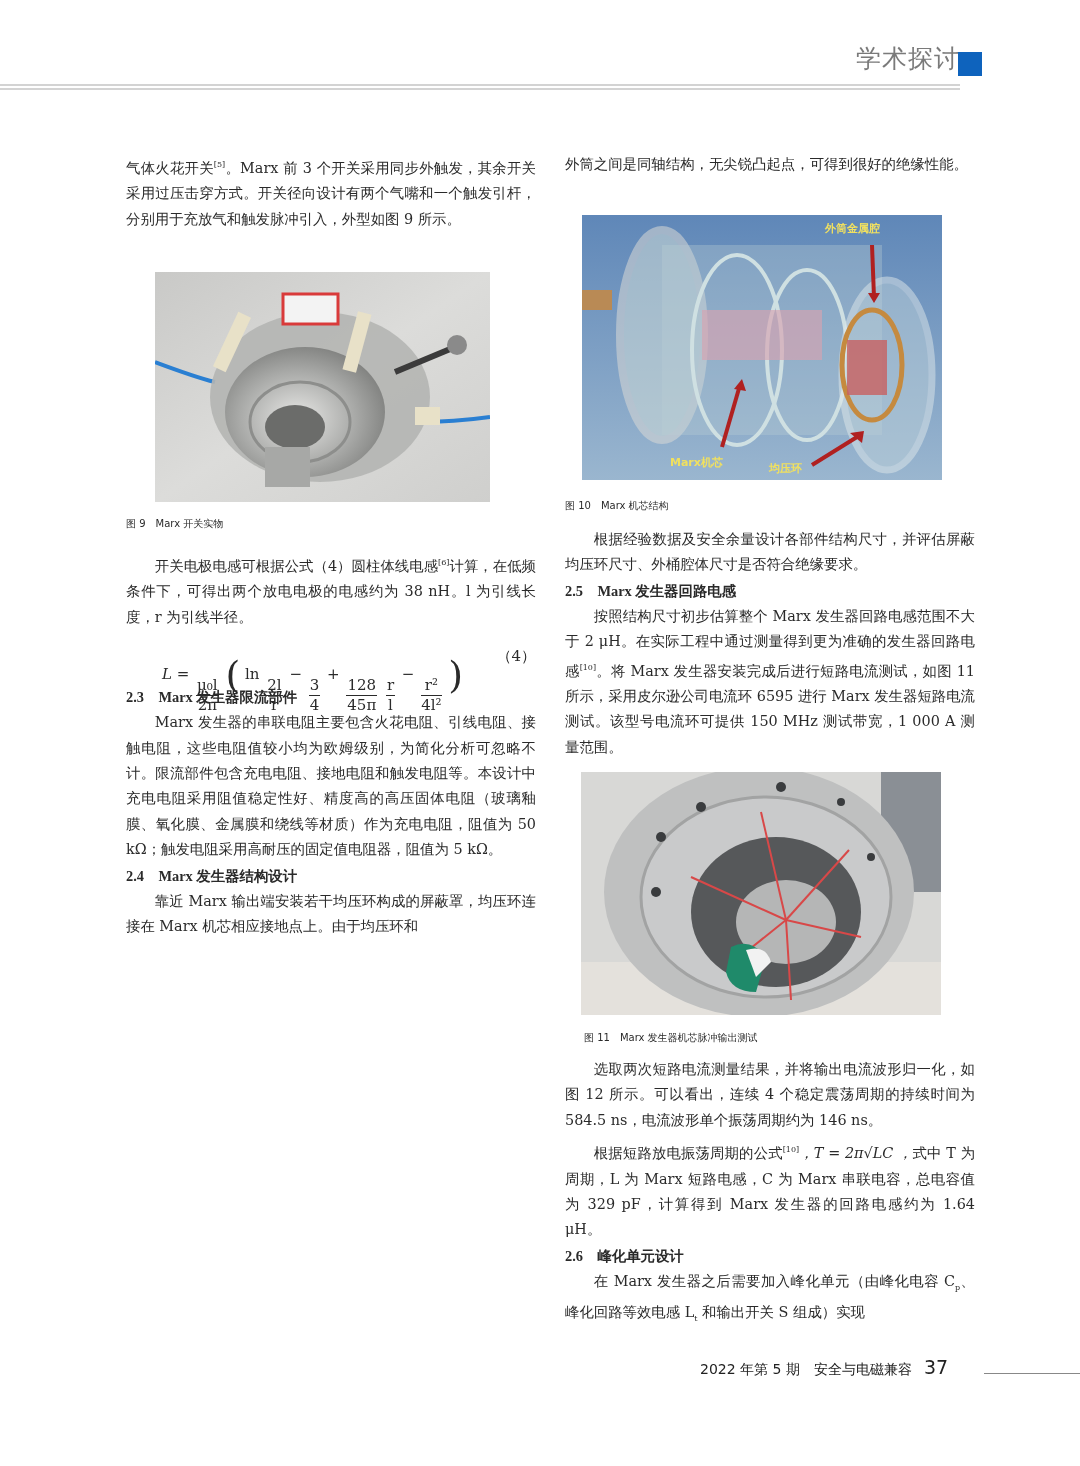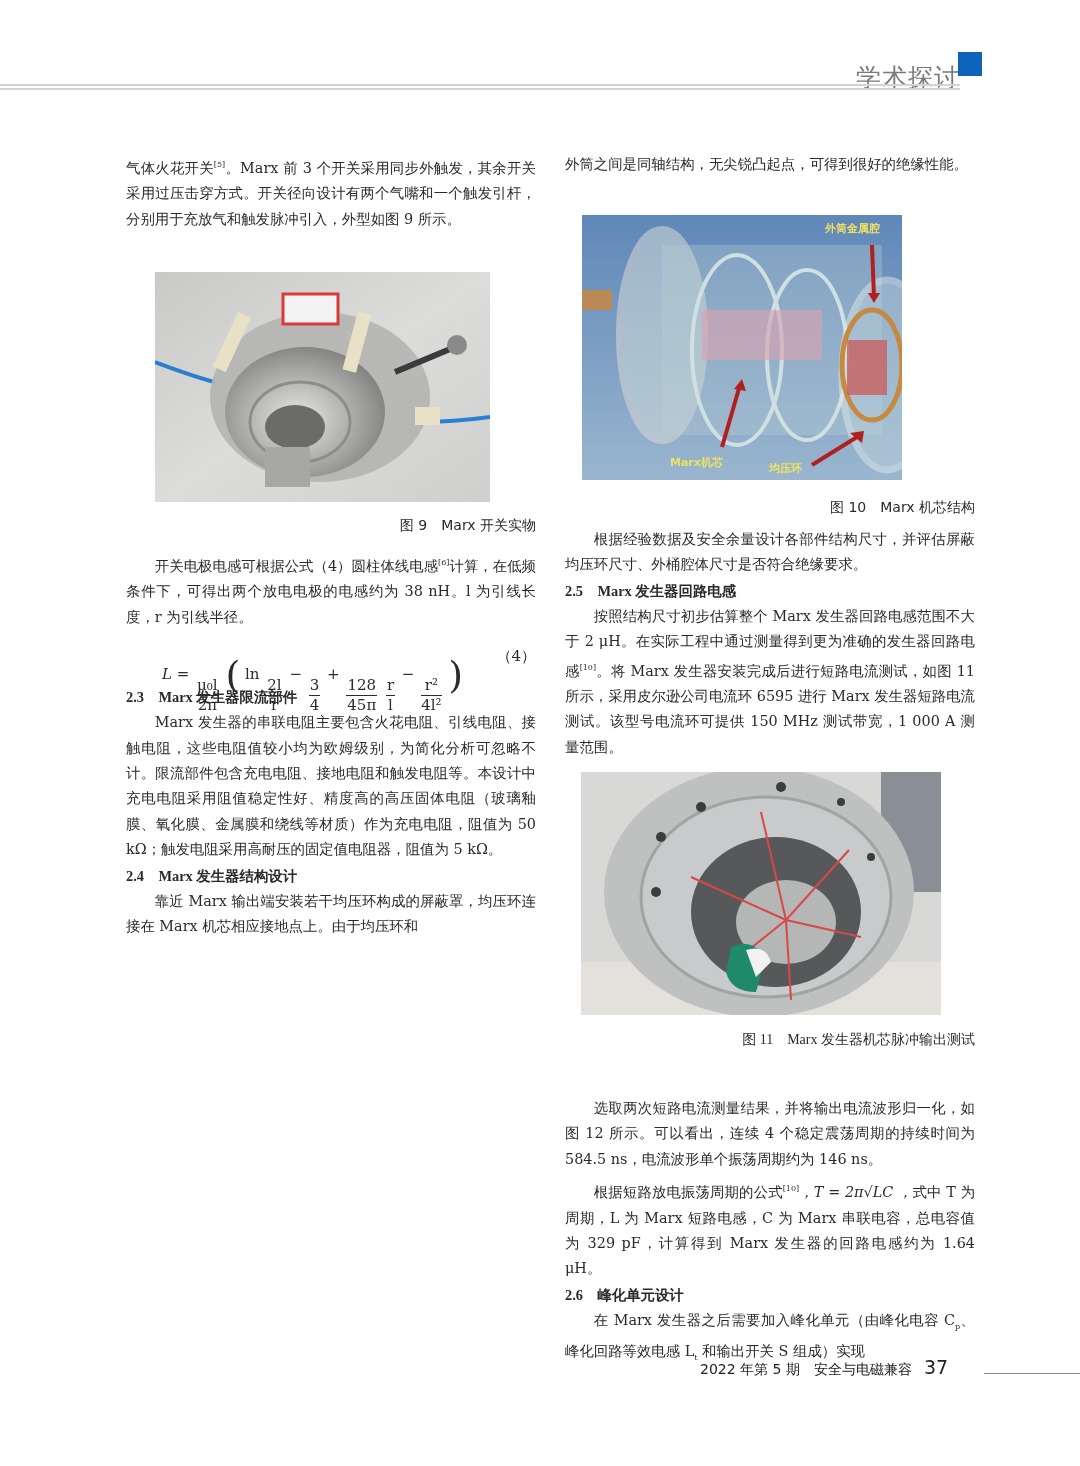--- a/index.html
+++ b/index.html
@@ -1,30 +1,30 @@
 <!DOCTYPE html>
 <html><head>
 <meta charset="utf-8">
 <style>
   html, body { margin: 0; padding: 0; background: #ffffff; }
   body { width: 1080px; height: 1466px; position: relative; overflow: hidden;
          font-family: "DejaVu Serif", "Liberation Serif", serif; color: #2a2a2a; }
   .header-rule { position: absolute; left: 0; width: 960px; height: 2px; background: #d3d3d3; }
-  .header-title { position: absolute; left: 856px; top: 61px; font-family: "DejaVu Sans", sans-serif;
+  .header-title { position: absolute; left: 856px; top: 42px; font-family: "DejaVu Sans", sans-serif;
                   font-size: 25px; color: #7a7a7a; letter-spacing: 1px; }
   .header-square { position: absolute; left: 958px; top: 52px; width: 24px; height: 24px; background: #0e63bd; }
 
   .col { position: absolute; top: 152px; width: 410px; }
   .col-left { left: 126px; }
   .col-right { left: 565px; }
 
   p.body { margin: 0; font-size: 14.4px; line-height: 25.4px; text-align: justify; text-align-last: left; }
   p.indent { text-indent: 2em; }
   .heading { font-family: Liberation Serif, serif; font-size: 14.4px; line-height: 26px; margin: 0; }
-  .caption { font-family: "DejaVu Sans", sans-serif; font-size: 14px; text-align: right; }
+  .caption { font-family: "DejaVu Sans", sans-serif; font-size: 10px; text-align: left; }
   sup { font-size: 8px; vertical-align: 6px; }
   sub { font-size: 8px; }
 
   .figure { position: absolute; overflow: hidden; }
 
   .eq { position: relative; height: 50px; font-family: "DejaVu Serif", serif; font-size: 15px; }
   .eq .frac { display: inline-block; text-align: center; vertical-align: middle; margin: 0 2px; }
   .eq .frac span { display: block; line-height: 19px; }
   .eq .frac .num { border-bottom: 1px solid #2a2a2a; padding: 0 1px; margin-top: 42px; }
   .eq .paren { font-size: 38px; vertical-align: middle; font-weight: 200; }
@@ -104,21 +104,21 @@
   <h3 class="heading">2.3　Marx 发生器限流部件</h3>
   <p class="body indent">Marx 发生器的串联电阻主要包含火花电阻、引线电阻、接触电阻，这些电阻值较小均为欧姆级别，为简化分析可忽略不计。限流部件包含充电电阻、接地电阻和触发电阻等。本设计中充电电阻采用阻值稳定性好、精度高的高压固体电阻（玻璃釉膜、氧化膜、金属膜和绕线等材质）作为充电电阻，阻值为 50 kΩ；触发电阻采用高耐压的固定值电阻器，阻值为 5 kΩ。</p>
   <h3 class="heading">2.4　Marx 发生器结构设计</h3>
   <p class="body indent">靠近 Marx 输出端安装若干均压环构成的屏蔽罩，均压环连接在 Marx 机芯相应接地点上。由于均压环和</p>
 </div>
 
 <div class="col col-right">
   <p class="body">外筒之间是同轴结构，无尖锐凸起点，可得到很好的绝缘性能。</p>
 </div>
 
-<div class="figure" style="left:582px; top:215px; width:320px; height:265px;">
+<div class="figure" style="left:582px; top:215px; width:360px; height:265px;">
   <svg width="360" height="265" viewBox="0 0 360 265">
     <defs>
       <linearGradient id="bg10" x1="0" y1="0" x2="0" y2="1">
         <stop offset="0" stop-color="#5f87b8"></stop>
         <stop offset="1" stop-color="#9ab6cf"></stop>
       </linearGradient>
     </defs>
     <rect width="360" height="265" fill="url(#bg10)"></rect>
     <ellipse cx="80" cy="120" rx="42" ry="105" fill="#cfdcd8" opacity="0.55" stroke="#d9d9d6" stroke-width="8"></ellipse>
     <rect x="80" y="30" width="220" height="190" fill="#b9cfd5" opacity="0.35"></rect>
@@ -172,23 +172,23 @@
       <circle cx="120" cy="35" r="5"></circle>
         <circle cx="200" cy="15" r="5"></circle>
         <circle cx="260" cy="30" r="4"></circle>
       <circle cx="80" cy="65" r="5"></circle>
         <circle cx="75" cy="120" r="5"></circle>
         <circle cx="290" cy="85" r="4"></circle>
     </g>
   </svg>
 </div>
 
-<div class="caption" style="position:absolute; left:565px; top:1031px; width:410px;font-family:Liberation Serif, serif;">图 11　Marx 发生器机芯脉冲输出测试</div>
+<div class="caption" style="position:absolute; left:584px; top:1031px; width:410px;">图 11　Marx 发生器机芯脉冲输出测试</div>
 
-<div class="col col-right" style="top:1057px;margin-top:39px;">
+<div class="col col-right" style="top:1057px;">
   <p class="body indent">选取两次短路电流测量结果，并将输出电流波形归一化，如图 12 所示。可以看出，连续 4 个稳定震荡周期的持续时间为 584.5 ns，电流波形单个振荡周期约为 146 ns。</p>
   <p class="body indent" style="margin-top:4px;"><span>根据短路放电振荡周期的公式</span><sup>[10]</sup><i>，T = 2π√LC ，</i><span>式中 T 为周期，L 为 Marx 短路电感，C 为 Marx 串联电容，总电容值为 329 pF，计算得到 Marx 发生器的回路电感约为 1.64 μH。</span></p>
   <h3 class="heading">2.6　峰化单元设计</h3>
   <p class="body indent"><span>在 Marx 发生器之后需要加入峰化单元（由峰化电容 C</span><sub>p</sub><span>、峰化回路等效电感 L</span><sub>t</sub><span> 和输出开关 S 组成）实现</span></p>
 </div>
 
 <div class="footer">
   <span>2022 年第 5 期　安全与电磁兼容</span><span class="pg">37</span>
 </div>
 <div class="footer-rule"></div>

